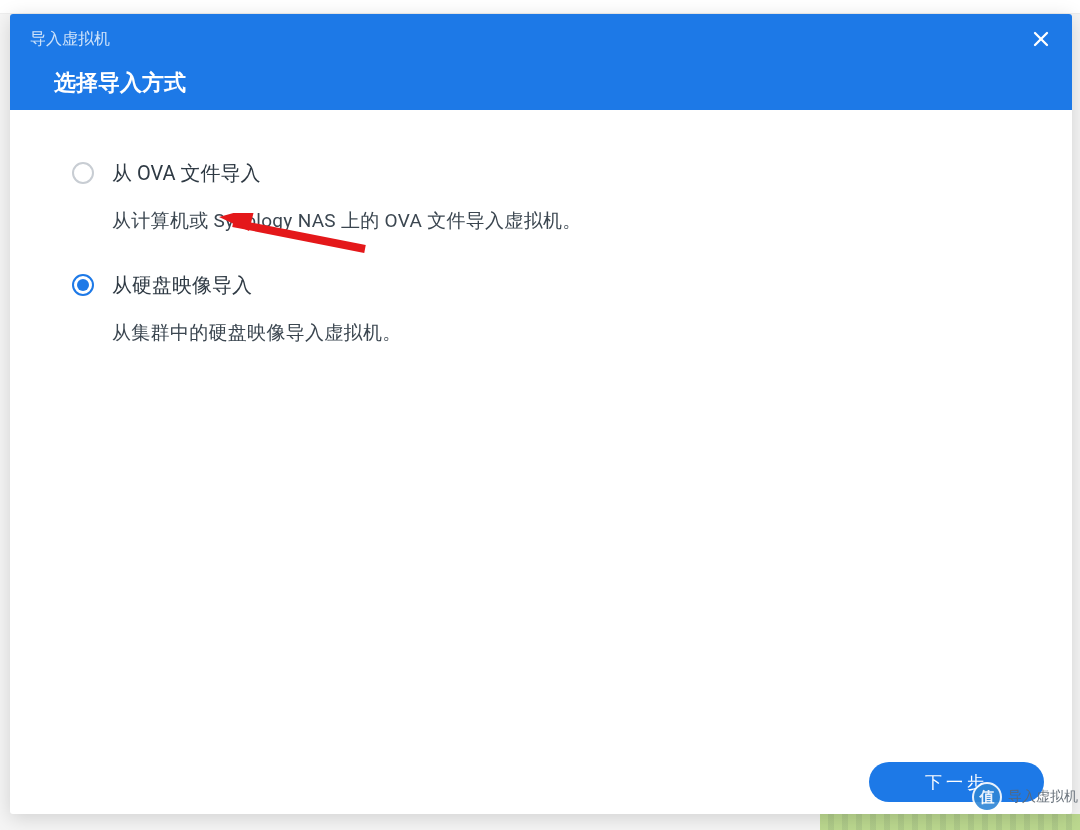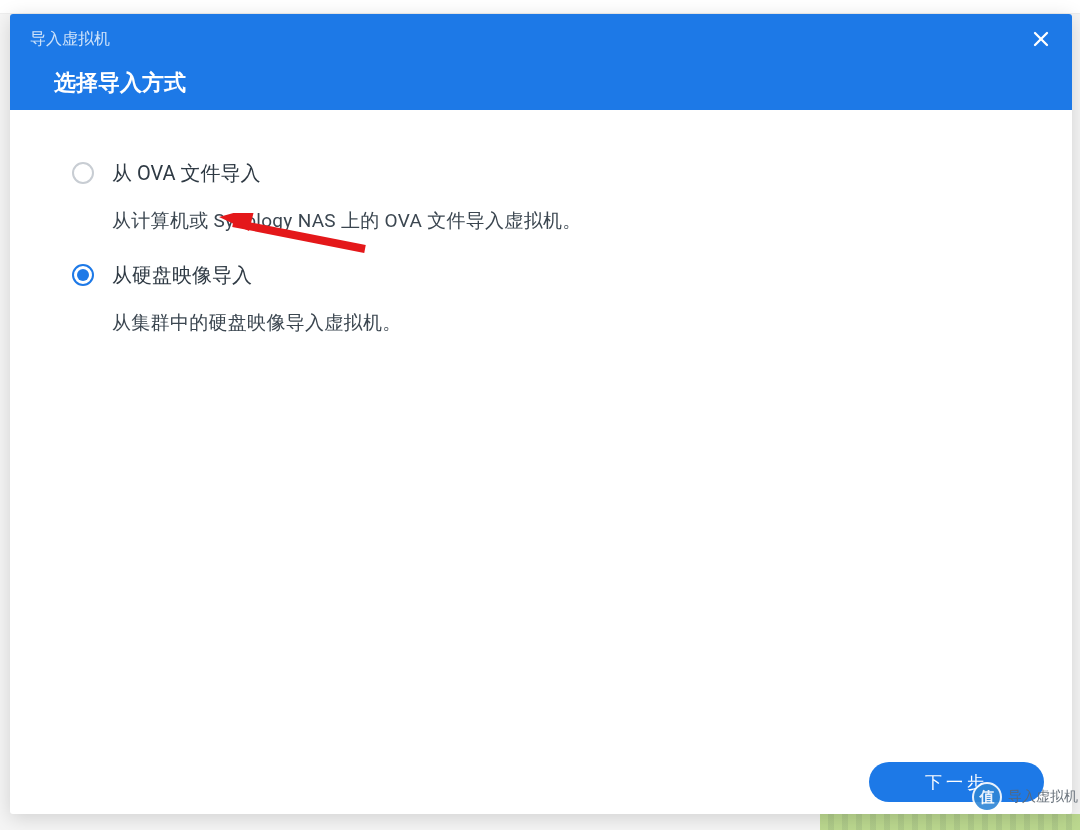--- a/index.html
+++ b/index.html
@@ -55,21 +55,21 @@
       font-weight: 700;
       padding: 12px 20px 12px 44px;
       color: #ffffff;
     }
     .dialog-body {
       flex: 1;
       padding: 50px 62px 0 62px;
       color: #414b55;
       position: relative;
     }
-    .option-group { display: flex; flex-direction: column; gap: 28px; }
+    .option-group { display: flex; flex-direction: column; gap: 38px; }
     .option { display: flex; align-items: flex-start; gap: 18px; }
     .radio {
       width: 22px;
       height: 22px;
       border-radius: 50%;
       border: 2px solid #c8cdd3;
       background: #fff;
       flex-shrink: 0;
       margin-top: 2px;
       display: flex;

